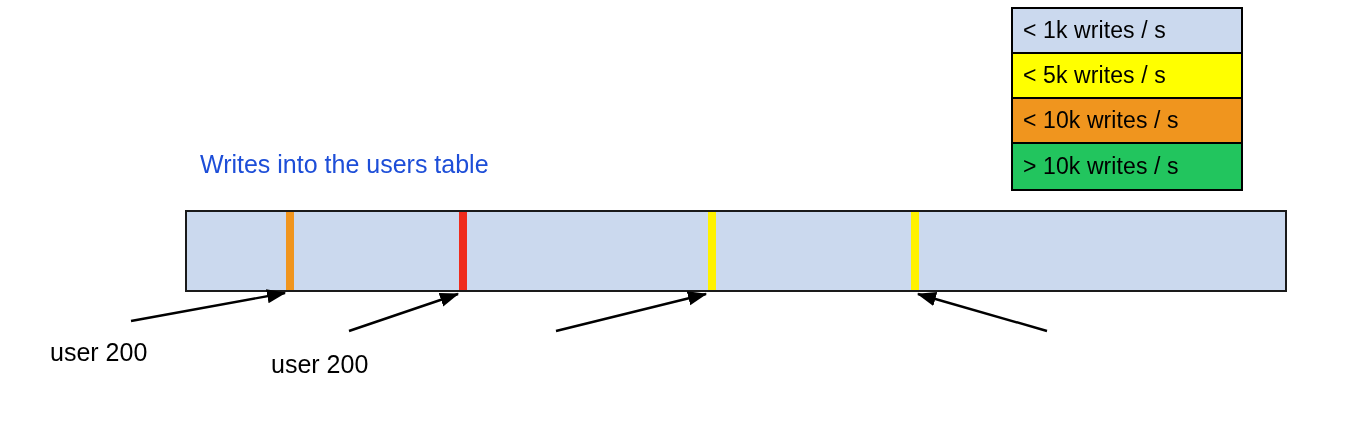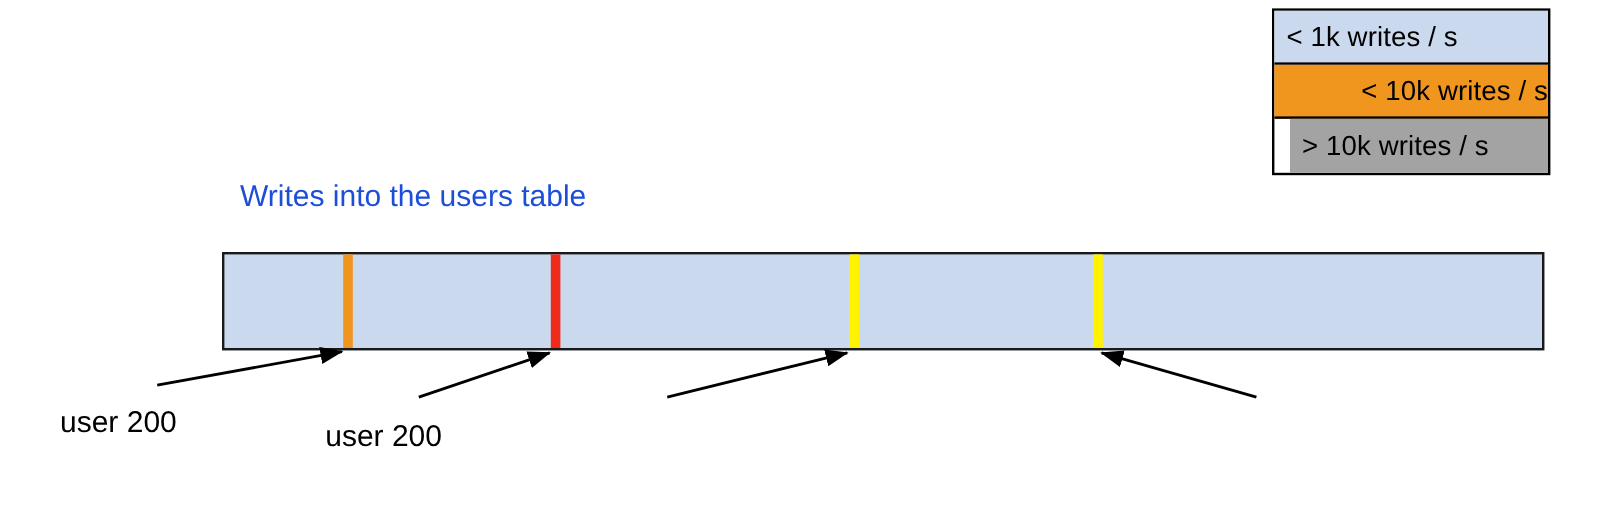--- a/index.html
+++ b/index.html
@@ -13,21 +13,21 @@
     height: 422px;
     background: #ffffff;
     overflow: hidden;
     font-family: "Liberation Sans", sans-serif;
     -webkit-font-smoothing: antialiased;
   }
 
   
   #legend {
     position: absolute;
-    left: 1060px;
+    left: 1011px;
     top: 7px;
     width: 232px;
     border: 2px solid #000000;
     box-sizing: border-box;
     display: flex;
     flex-direction: column;
   }
   .legend-row {
     height: 45px;
     box-sizing: border-box;
@@ -36,22 +36,22 @@
     align-items: center;
     padding-left: 10px;
     font-size: 23px;
     color: #000000;
     letter-spacing: 0.1px;
     white-space: nowrap;
   }
   .legend-row:last-child { border-bottom: none; }
   .legend-row.c-blue   { background: #cbd9ee; }
   .legend-row.c-yellow { background: #ffff00; }
-  .legend-row.c-orange { background: #f0951e; justify-content: flex-end; }
-  .legend-row.c-red    { background: #a3a3a3; margin-left: 13px; }
+  .legend-row.c-orange { background: #f0951e; }
+  .legend-row.c-red    { background: #22c55e; }
 
   
   #chart-title {
     position: absolute;
     left: 200px;
     top: 150px;
     font-size: 25px;
     color: #1d4ed8;
     white-space: nowrap;
   }
@@ -97,20 +97,23 @@
 </style>
 </head>
 <body>
 
 <div id="canvas">
 
   <div id="legend">
     <div class="legend-row c-blue">
       <span>&lt; 1k writes / s</span>
     </div>
+    <div class="legend-row c-yellow">
+      <span>&lt; 5k writes / s</span>
+    </div>
     <div class="legend-row c-orange">
       <span>&lt; 10k writes / s</span>
     </div>
     <div class="legend-row c-red">
       <span>&gt; 10k writes / s</span>
     </div>
   </div>
 
   <div id="chart-title">Writes into the users table</div>
 

